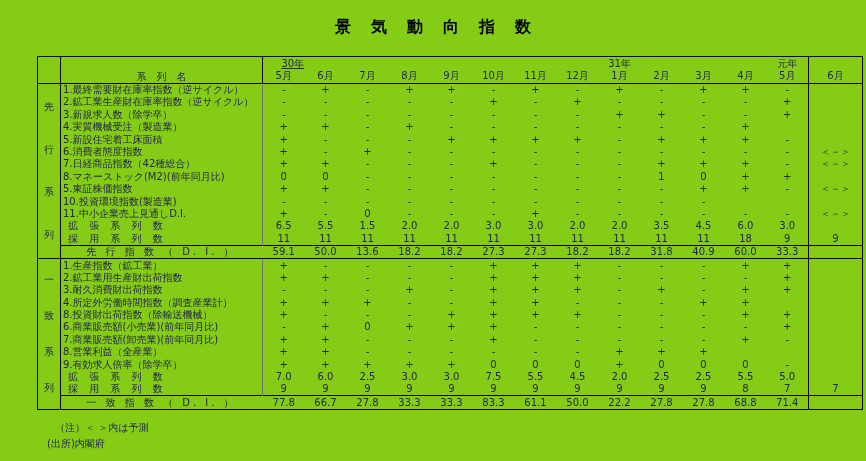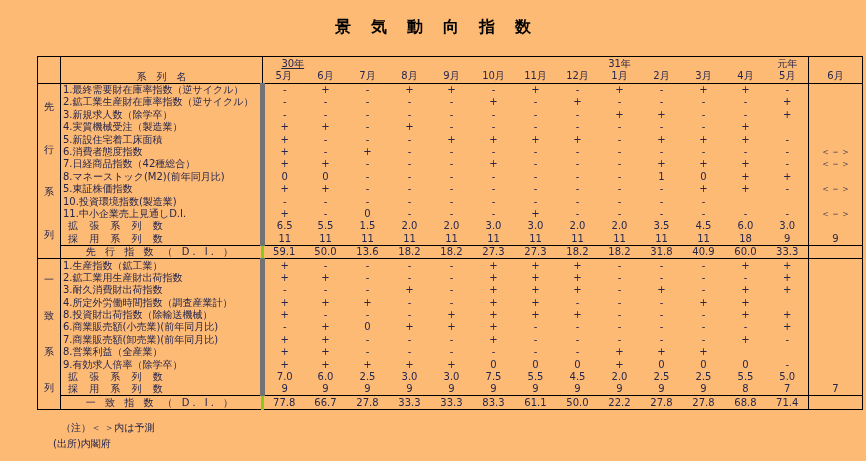--- a/index.html
+++ b/index.html
@@ -1,37 +1,37 @@
 <!DOCTYPE html>
 <html><head>
 <meta charset="utf-8">
 <style>
   html,body{margin:0;padding:0;background:#fff;}
   body{width:866px;height:461px;font-family:"DejaVu Sans",sans-serif;color:#26264d;position:relative;overflow:hidden;}
-  .page{position:absolute;inset:0;background:#fdba74;}
+  .page{position:absolute;inset:0;background:#84cc16;}
   .title{position:absolute;top:17px;left:0;width:100%;text-align:center;font-size:16px;font-weight:bold;color:#000;letter-spacing:20px;text-indent:20px;white-space:nowrap;}
   .table-wrap{position:absolute;left:37px;top:56px;}
   table{border-collapse:collapse;table-layout:fixed;width:825px;font-size:10px;color:#26264d;border:1px solid #000;}
   col.c-side{width:23px;} col.c-name{width:202px;} col.c-m{width:42px;} col.c-last{width:54px;}
   th,td{padding:0;height:12.4px;line-height:1.15;font-weight:normal;overflow:hidden;white-space:nowrap;}
   thead th{height:12.8px;}
   .corner{border-right:1px solid #000;border-bottom:1px solid #000;}
   .name-h{border-right:1px solid #000;border-bottom:1px solid #000;vertical-align:bottom;text-align:center;}
   .year-h{text-align:center;vertical-align:bottom;}
   .year-h.left{text-align:center;padding-left:18px;text-decoration:underline;}
   .month-h{text-align:center;border-bottom:1px solid #000;}
   .sep{border-left:1px solid #000;}
   td.side{border-right:1px solid #000;border-bottom:1px solid #000;text-align:center;vertical-align:middle;}
   .side-inner{display:flex;flex-direction:column;justify-content:space-around;align-items:center;}
-  td.lab{border-right:5px solid #737373;text-align:left;padding-left:2px;}
+  td.lab{border-right:1px solid #737373;text-align:left;padding-left:2px;}
   td.lab.indent{padding-left:7px;letter-spacing:4px;}
   td.val{text-align:center;}
   tr.di td{border-top:1px solid #000;border-bottom:1px solid #000;}
-  td.di-lab{border-right:3px solid #84cc16;text-align:center;letter-spacing:3px;}
-  .notes{position:absolute;left:55px;top:420px;font-size:10px;color:#26264d;line-height:1.55;margin-left:6px;}
+  td.di-lab{border-right:1px solid #84cc16;text-align:center;letter-spacing:3px;}
+  .notes{position:absolute;left:55px;top:420px;font-size:10px;color:#26264d;line-height:1.55;}
   .notes .src{margin-left:-8px;}
 </style>
 </head>
 <body>
 
 <div class="page">
   <div class="title">景気動向指数</div>
   <div class="table-wrap">
     <table>
         <colgroup>

